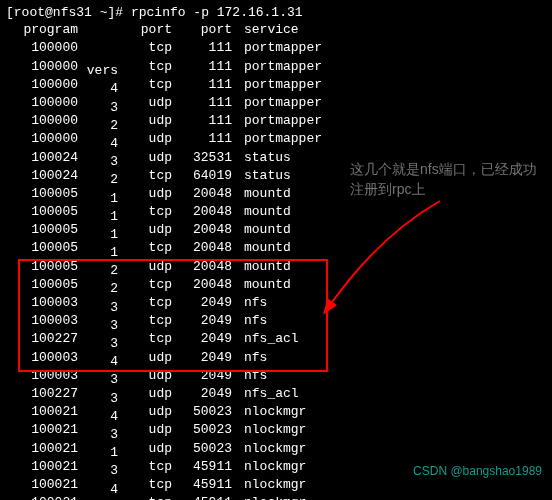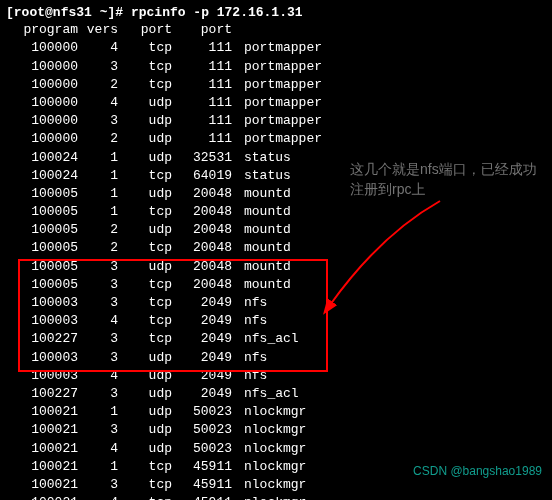--- a/index.html
+++ b/index.html
@@ -7,24 +7,24 @@
       background: #000;
       font-family: 'Consolas', 'Courier New', monospace;
       font-size: 13px;
       color: #fff;
       width: 552px;
       height: 500px;
       position: relative;
       padding: 4px 6px;
       overflow: hidden;
     }
-    .line { white-space: pre; line-height: 1.4; font-weight: bold; }
+    .line { white-space: pre; line-height: 1.4; }
     .header-cell, .cell { text-align: right; }
     .c-prog { width: 72px; }
-    .c-vers { width: 40px; }
+    .c-vers { width: 40px; margin-top: 41px; }
     .c-proto { width: 54px; }
     .c-port { width: 60px; }
     .c-serv { width: 100px; text-align: left; padding-left: 12px; }
     .data-row { display: flex; height: 18.2px; }
     .highlight-box {
       position: absolute;
       border: 2px solid #ff0000;
       left: 18px;
       top: 259px;
       width: 310px;
@@ -60,20 +60,21 @@
 </head>
 <body>
 
 <div class="line">[<span>root</span>@<span>nfs31</span> <span>~</span>]<span>#</span> <span>rpcinfo -p 172.16.1.31</span></div>
 
 <div class="data-row">
   <div class="cell c-prog">program</div>
   <div class="cell c-vers">vers</div>
   <div class="cell c-proto">port</div>
   <div class="cell c-port">port</div>
+  <div class="cell c-serv">service</div>
 </div>
 
 <div id="rows-container">
     <div class="data-row">
       <div class="cell c-prog">100000</div>
       <div class="cell c-vers">4</div>
       <div class="cell c-proto">tcp</div>
       <div class="cell c-port">111</div>
       <div class="cell c-serv">portmapper</div>
     </div>

